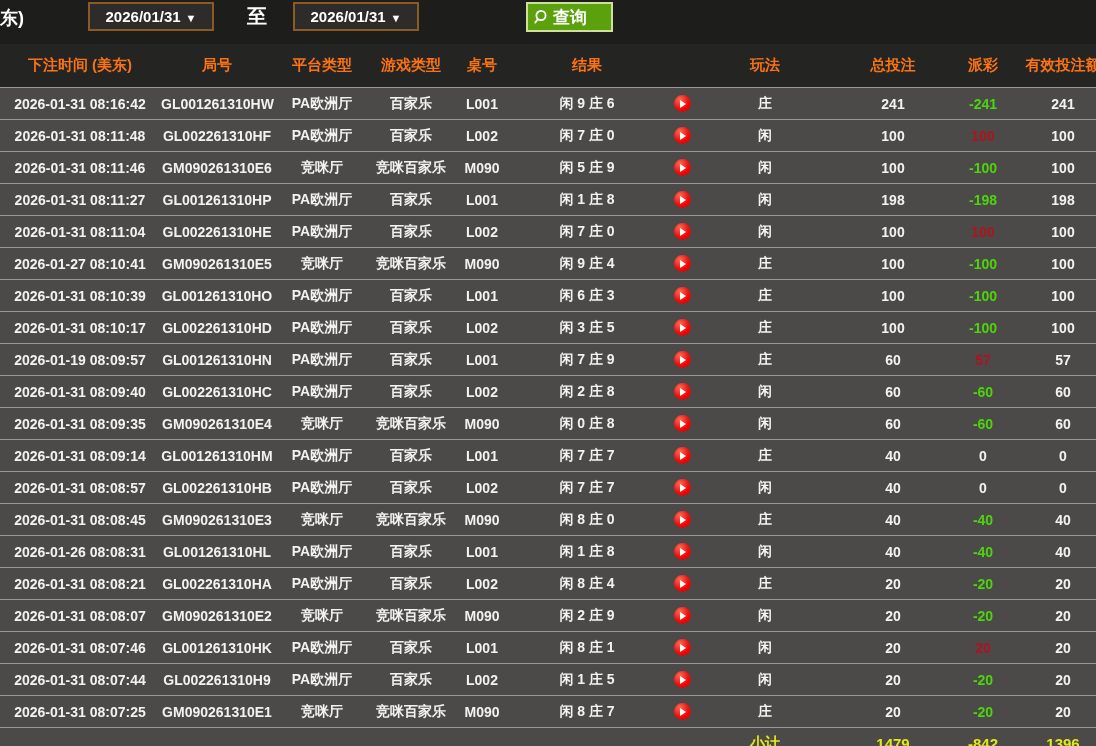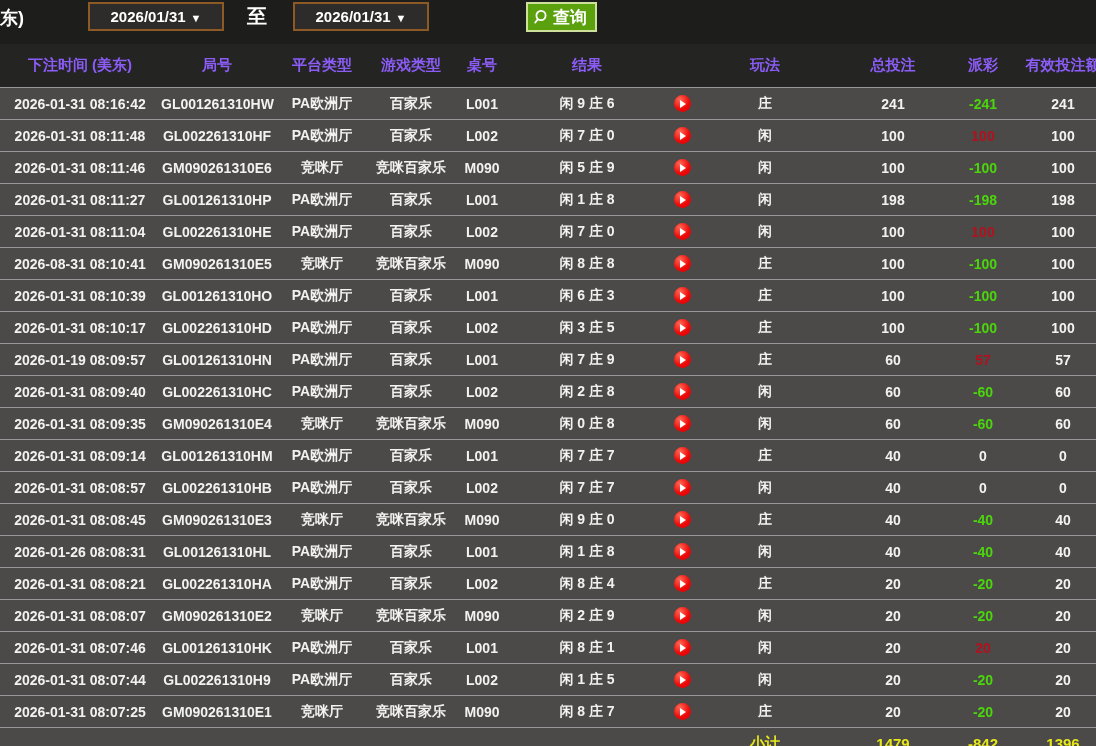--- a/index.html
+++ b/index.html
@@ -8,46 +8,46 @@
     background:#1d1d1b;
     font-family:"Liberation Sans","DejaVu Sans",sans-serif;
     -webkit-font-smoothing:antialiased;
   }
   
   .topbar{position:relative;height:44px;background:#1d1d1b;}
   .partial-label{
     position:absolute;left:0;top:6px;color:#ffffff;font-size:18px;font-weight:700;
   }
   .date-picker{
-    position:absolute;top:2px;width:136px;height:29px;box-sizing:border-box;
+    position:absolute;top:2px;width:126px;height:29px;box-sizing:border-box;
     background:#2d2c2a;border:2px solid #8d5a26;
     display:flex;align-items:center;justify-content:center;gap:5px;
     color:#ffffff;font-size:15px;font-weight:700;cursor:pointer;
   }
   .date-from{left:88px;}
   .date-to{left:293px;}
   .date-picker .arrow{font-size:11px;position:relative;top:1px;}
   .to-label{
     position:absolute;left:247px;top:3px;color:#ffffff;font-size:20px;font-weight:700;
   }
   .search-btn{
     position:absolute;left:526px;top:2px;height:30px;box-sizing:border-box;
     background:#5ba00d;border:2px solid #cfe09a;
-    display:flex;align-items:center;justify-content:center;padding:0 8px 0 5px;
+    display:flex;align-items:center;justify-content:center;padding:0 24px 0 5px;
     color:#ffffff;font-size:17px;font-weight:700;cursor:pointer;gap:2px;
   }
   .search-btn svg{display:block;}
   
   .table-wrap{position:absolute;left:0;top:44px;width:1096px;height:702px;overflow:hidden;}
   table{border-collapse:collapse;table-layout:fixed;width:1118px;}
   col.c1{width:160px}col.c2{width:114px}col.c3{width:96px}col.c4{width:82px}
   col.c5{width:60px}col.c6{width:150px}col.c7{width:40px}col.c8{width:126px}
   col.c9{width:130px}col.c10{width:50px}col.c11{width:110px}
   thead th{
-    height:41px;background:#242422;color:#8b5cf6;
+    height:41px;background:#242422;color:#f97316;
     font-size:15px;font-weight:700;text-align:center;
     border-bottom:1px solid #98989a;white-space:nowrap;overflow:hidden;margin-left:36px;
   }
   tbody td{
     height:29px;background:#4b4a48;color:#f2f2f2;
     font-size:14px;font-weight:700;text-align:center;
     border-bottom:1px solid #98989a;white-space:nowrap;overflow:hidden;
   }
   td.pay-green{color:#4bd60c;}
   td.pay-red{color:#b0121e;}
@@ -203,26 +203,26 @@
             <div class="play-btn">
               <div class="tri"></div>
             </div>
           </td>
           <td>闲</td>
           <td>100</td>
           <td class="pay-red">100</td>
           <td>100</td>
         </tr>
         <tr>
-          <td>2026-08-31 08:10:41</td>
+          <td>2026-01-27 08:10:41</td>
           <td>GM090261310E5</td>
           <td>竞咪厅</td>
           <td>竞咪百家乐</td>
           <td>M090</td>
-          <td>闲 8 庄 8</td>
+          <td>闲 9 庄 4</td>
           <td>
             <div class="play-btn">
               <div class="tri"></div>
             </div>
           </td>
           <td>庄</td>
           <td>100</td>
           <td class="pay-green">-100</td>
           <td>100</td>
         </tr>
@@ -344,21 +344,21 @@
           <td>40</td>
           <td class="pay-white">0</td>
           <td>0</td>
         </tr>
         <tr>
           <td>2026-01-31 08:08:45</td>
           <td>GM090261310E3</td>
           <td>竞咪厅</td>
           <td>竞咪百家乐</td>
           <td>M090</td>
-          <td>闲 9 庄 0</td>
+          <td>闲 8 庄 0</td>
           <td>
             <div class="play-btn">
               <div class="tri"></div>
             </div>
           </td>
           <td>庄</td>
           <td>40</td>
           <td class="pay-green">-40</td>
           <td>40</td>
         </tr>

